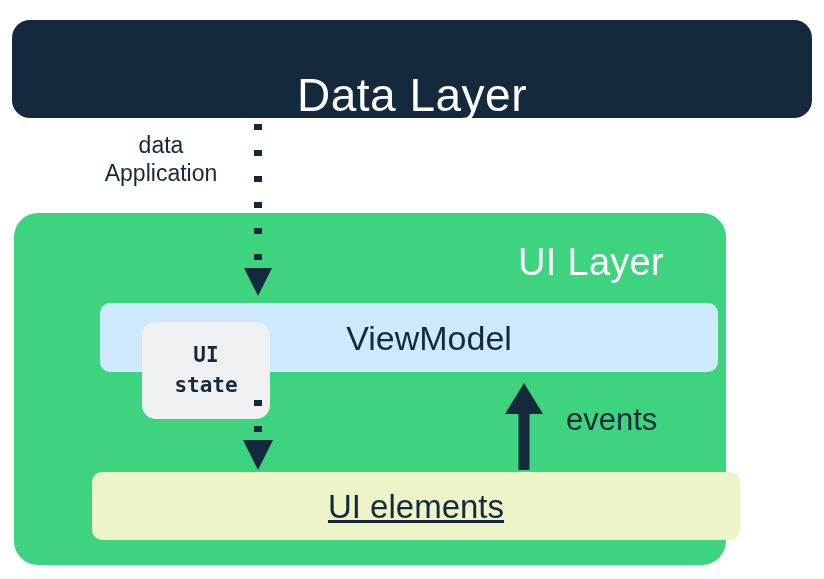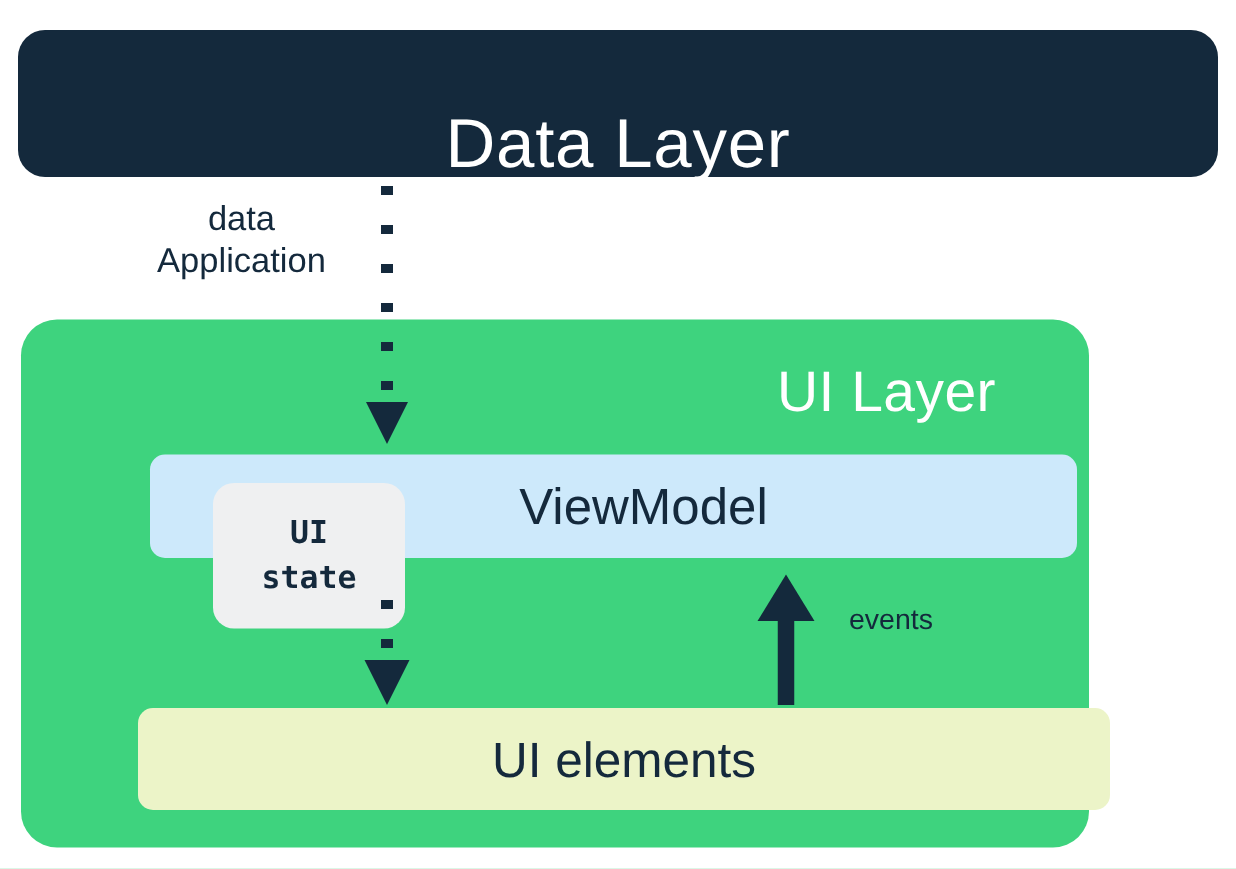--- a/index.html
+++ b/index.html
@@ -128,39 +128,40 @@
     border-radius: 10px;
     display: flex;
     align-items: center;
     justify-content: center;
     box-sizing: border-box;
   }
   .ui-elements-label {
     color: #14293c;
     font-size: 33px;
     line-height: 1;
+    text-decoration: underline;
   }
 
   
   .arrow-svg {
     position: absolute;
     left: 0;
     top: 0;
     width: 824px;
     height: 579px;
     pointer-events: none;
     overflow: visible;
   }
 
   .events-label {
     position: absolute;
     left: 566px;
     top: 404px;
     color: #14293c;
-    font-size: 19px;
+    font-size: 31px;
     line-height: 1;
   }
 </style>
 </head>
 <body>
 
 <div id="diagram">
 
   <div class="data-layer">
     <div class="data-layer-title">Data Layer</div>

